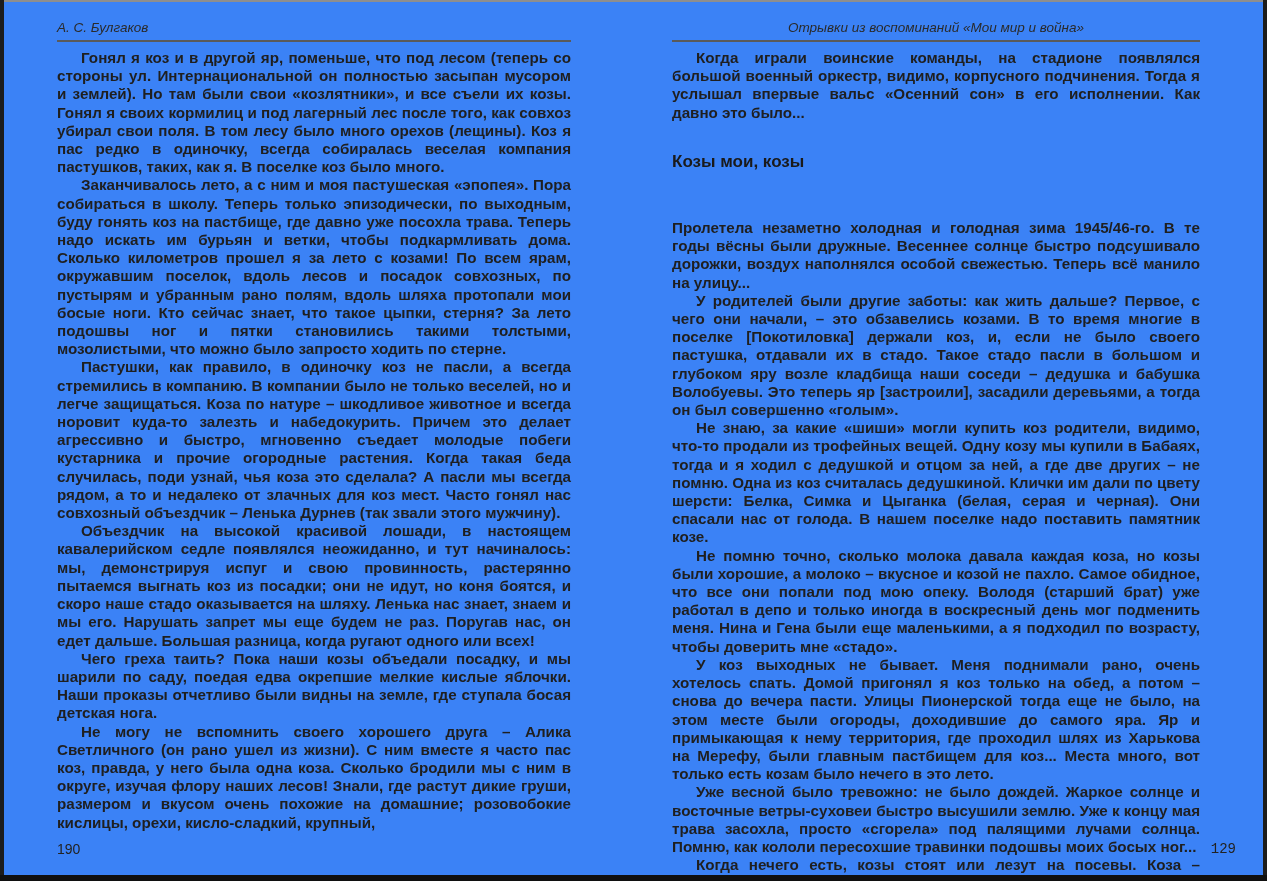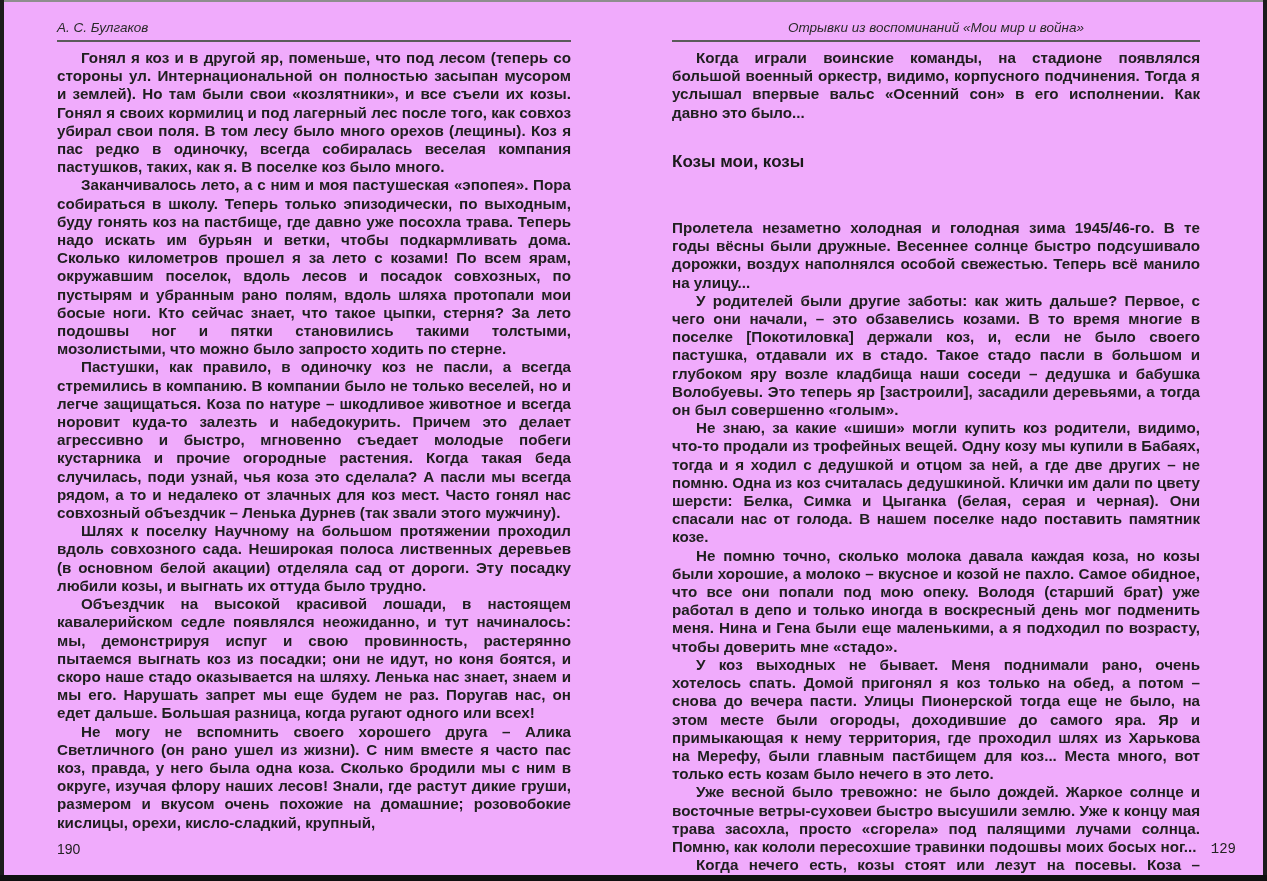--- a/index.html
+++ b/index.html
@@ -5,21 +5,21 @@
   html, body {
     margin: 0;
     padding: 0;
     background: #ffffff;
     font-family: "Liberation Sans", sans-serif;
   }
   .scan {
     position: relative;
     width: 1267px;
     height: 881px;
-    background: #f0abfc;
+    background: #3b82f6;
     box-sizing: border-box;
     overflow: hidden;
   }
   
   .edge-top    { position:absolute; top:0; left:0; width:100%; height:2px; background:#8e8e8e; }
   .edge-left   { position:absolute; top:0; left:0; width:4px; height:100%; background:#1c1c1c; }
   .edge-right  { position:absolute; top:0; right:0; width:4px; height:100%; background:#1c1c1c; }
   .edge-bottom { position:absolute; bottom:0; left:0; width:100%; height:6px; background:#101010; }
 
   .page {
@@ -74,22 +74,22 @@
 <body>
 
 <div class="scan">
 
   <div class="page page-left">
     <div class="running-head align-left">А. С. Булгаков</div>
     <div class="page-body">
         <p class="para">Гонял я коз и в другой яр, поменьше, что под лесом (теперь со стороны ул. Интернациональной он полностью засыпан мусором и землей). Но там были свои «козлятники», и все съели их козы. Гонял я своих кормилиц и под лагерный лес после того, как совхоз убирал свои поля. В том лесу было много орехов (лещины). Коз я пас редко в одиночку, всегда собиралась веселая компания пастушков, таких, как я. В поселке коз было много.</p>
         <p class="para">Заканчивалось лето, а с ним и моя пастушеская «эпопея». Пора собираться в школу. Теперь только эпизодически, по выходным, буду гонять коз на пастбище, где давно уже посохла трава. Теперь надо искать им бурьян и ветки, чтобы подкармливать дома. Сколько километров прошел я за лето с козами! По всем ярам, окружавшим поселок, вдоль лесов и посадок совхозных, по пустырям и убранным рано полям, вдоль шляха протопали мои босые ноги. Кто сейчас знает, что такое цыпки, стерня? За лето подошвы ног и пятки становились такими толстыми, мозолистыми, что можно было запросто ходить по стерне.</p>
         <p class="para">Пастушки, как правило, в одиночку коз не пасли, а всегда стремились в компанию. В компании было не только веселей, но и легче защищаться. Коза по натуре – шкодливое животное и всегда норовит куда-то залезть и набедокурить. Причем это делает агрессивно и быстро, мгновенно съедает молодые побеги кустарника и прочие огородные растения. Когда такая беда случилась, поди узнай, чья коза это сделала? А пасли мы всегда рядом, а то и недалеко от злачных для коз мест. Часто гонял нас совхозный объездчик – Ленька Дурнев (так звали этого мужчину).</p>
-        <p class="para">Шлях к поселку Научному на большом протяжении проходил вдоль совхозного сада. Неширокая полоса лиственных деревьев (в основном белой акации) отделяла сад от дороги. Эту посадку любили козы, и выгнать их оттуда было трудно.</p>
         <p class="para">Объездчик на высокой красивой лошади, в настоящем кавалерийском седле появлялся неожиданно, и тут начиналось: мы, демонстрируя испуг и свою провинность, растерянно пытаемся выгнать коз из посадки; они не идут, но коня боятся, и скоро наше стадо оказывается на шляху. Ленька нас знает, знаем и мы его. Нарушать запрет мы еще будем не раз. Поругав нас, он едет дальше. Большая разница, когда ругают одного или всех!</p>
+        <p class="para">Чего греха таить? Пока наши козы объедали посадку, и мы шарили по саду, поедая едва окрепшие мелкие кислые яблочки. Наши проказы отчетливо были видны на земле, где ступала босая детская нога.</p>
         <p class="para">Не могу не вспомнить своего хорошего друга – Алика Светличного (он рано ушел из жизни). С ним вместе я часто пас коз, правда, у него была одна коза. Сколько бродили мы с ним в округе, изучая флору наших лесов! Знали, где растут дикие груши, размером и вкусом очень похожие на домашние; розовобокие кислицы, орехи, кисло-сладкий, крупный,</p>
       </div>
   </div>
 
   <div class="page page-right">
     <div class="running-head align-right">Отрывки из воспоминаний «Мои мир и война»</div>
     <div class="page-body">
         <p class="para">Когда играли воинские команды, на стадионе появлялся большой военный оркестр, видимо, корпусного подчинения. Тогда я услышал впервые вальс «Осенний сон» в его исполнении. Как давно это было...</p>
         <h2 class="section-heading">Козы мои, козы</h2>
         <p class="para no-indent">Пролетела незаметно холодная и голодная зима 1945/46-го. В те годы вёсны были дружные. Весеннее солнце быстро подсушивало дорожки, воздух наполнялся особой свежестью. Теперь всё манило на улицу...</p>

